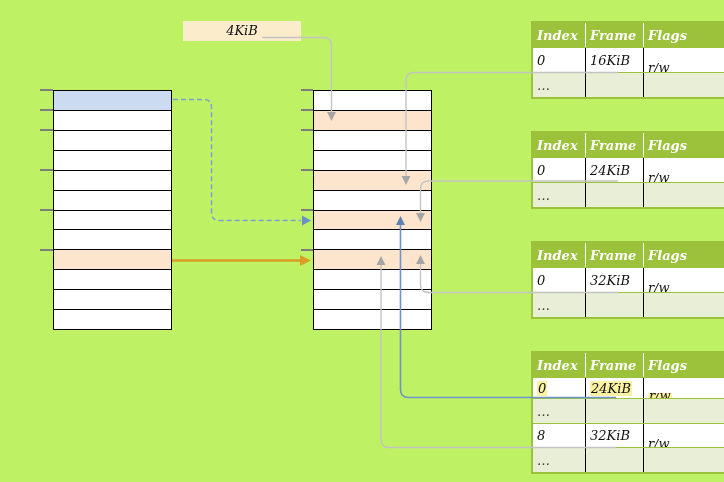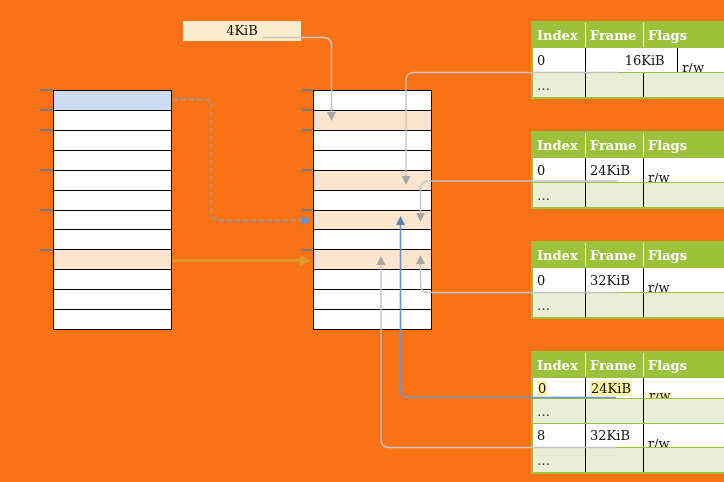--- a/index.html
+++ b/index.html
@@ -1,19 +1,19 @@
 <!DOCTYPE html>
 <html><head>
 <meta charset="utf-8">
 <style>
   html,body{margin:0;padding:0;background:#000;}
   *{box-sizing:border-box;}
   #stage{
-    position:relative;width:724px;height:482px;background:#f97316;
-    font-family:"DejaVu Serif", serif;overflow:hidden;
+    position:relative;width:724px;height:482px;background:#bef264;
+    font-family:"DejaVu Serif", serif;overflow:hidden;font-style:italic;
   }
   
   .memtable{
     position:absolute;top:90px;width:119px;height:240px;
     border:1px solid #000;background:#fff;
     display:flex;flex-direction:column;
   }
   .memrow{flex:1;border-bottom:1px solid #000;}
   .memrow:last-child{border-bottom:none;}
   .f-white{background:#ffffff;}
@@ -89,21 +89,21 @@
       <div class="rtable" style="top: 21px;">
         <div class="rt-header">
           <div class="rt-hcell" style="width: 53px;">Index</div>
           <div class="rt-hcell" style="width: 58px;">Frame</div>
           <div class="rt-hcell last" style="width: 51px;">Flags</div>
         </div>
         <div class="rt-row" style="height: 25px;">
           <div class="rt-cell" style="width: 53px;">
             <span>0</span>
           </div>
-          <div class="rt-cell" style="width: 58px; margin-left: 35px;">
+          <div class="rt-cell" style="width: 58px;">
             <span>16KiB</span>
           </div>
           <div class="rt-cell last" style="width: 51px;">
             <span>r/w</span>
           </div>
         </div>
         <div class="rt-row ellipsis" style="height: 25px;">
           <div class="rt-cell" style="width: 53px;">
             <span>…</span>
           </div>

